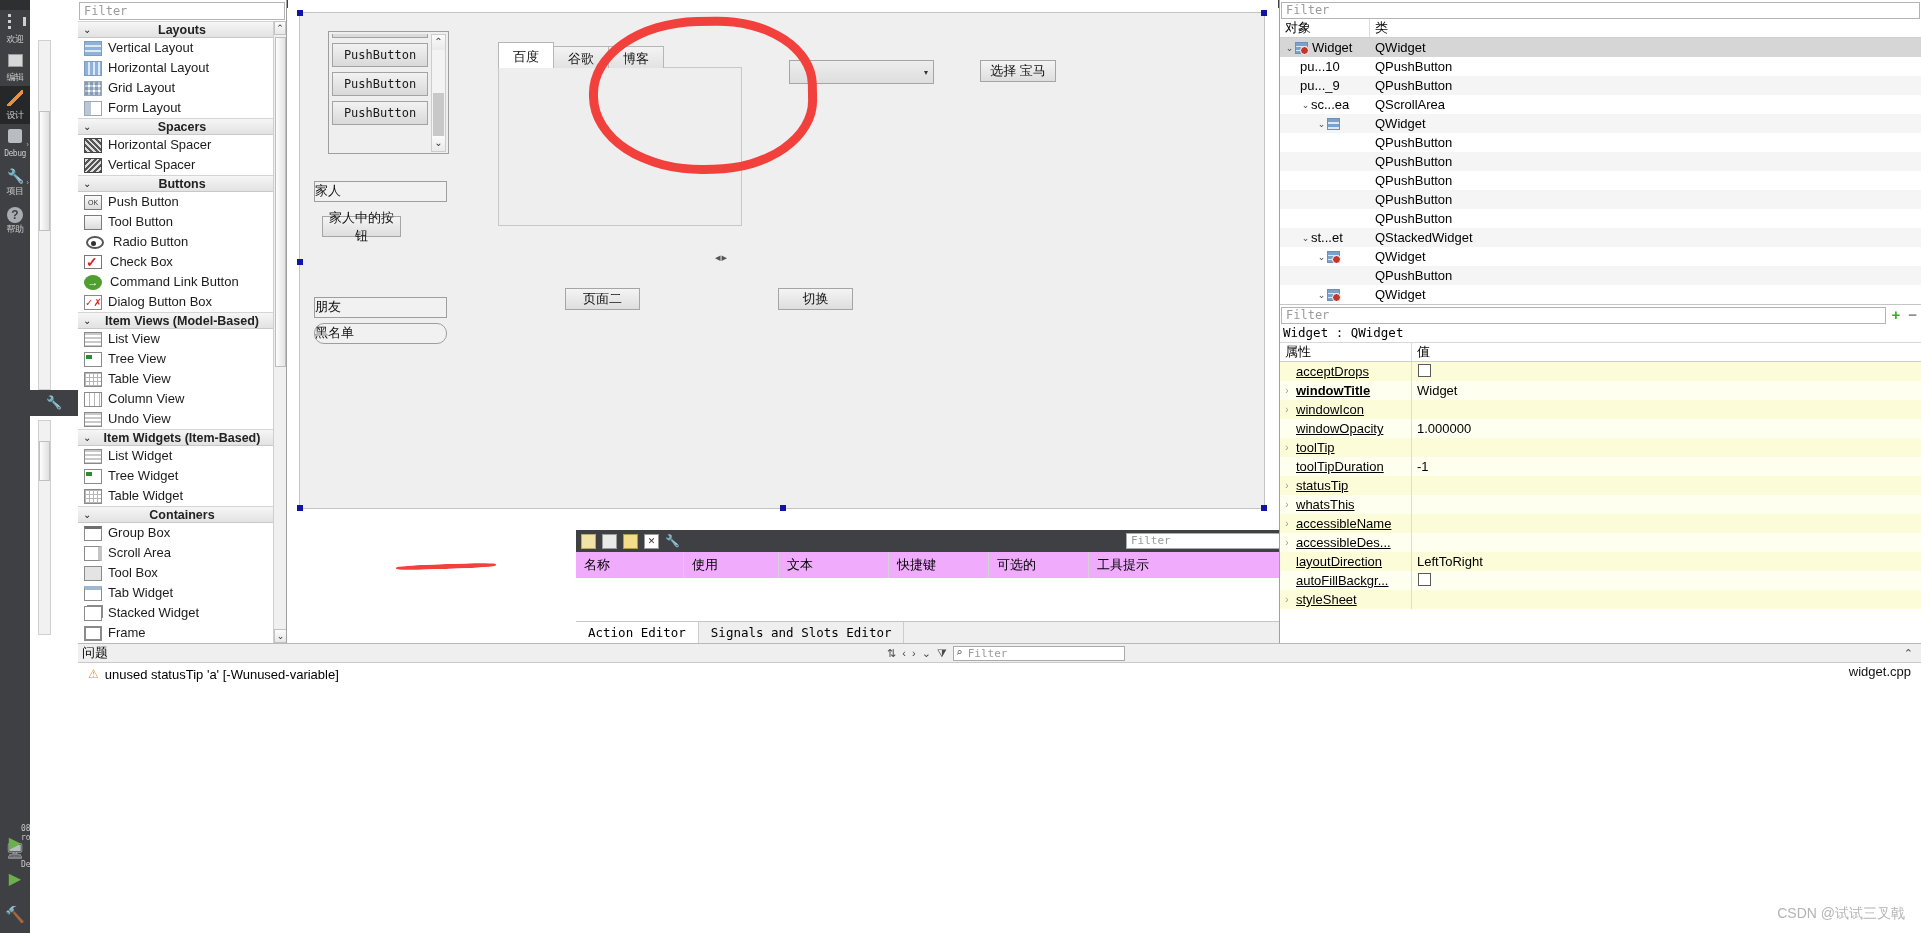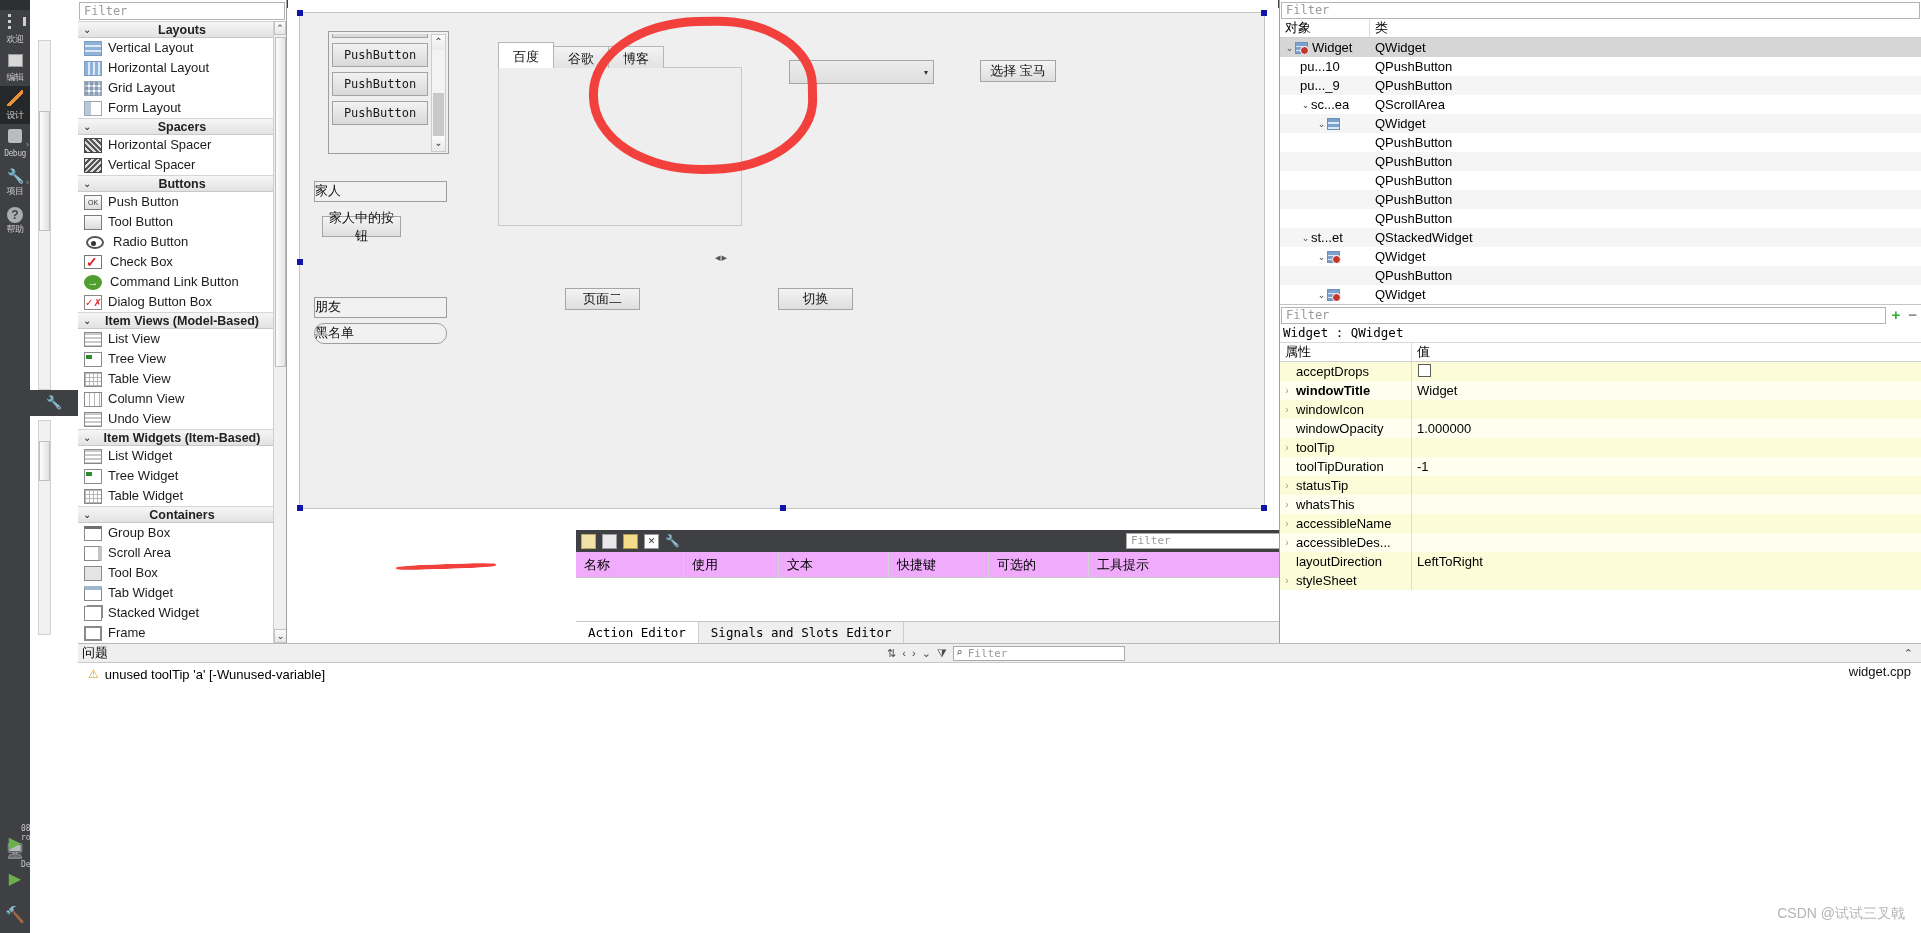--- a/index.html
+++ b/index.html
@@ -278,21 +278,21 @@
   .icn-widget.red::after{content:"";position:absolute;right:-2px;bottom:-2px;width:7px;height:7px;border-radius:50%;background:#c3362b;border:1px solid #fff;}
   .icn-vlay { background: repeating-linear-gradient(to bottom,#7aa2cf 0 3px,#dde8f4 3px 5px); border:1px solid #6d8fb8;}
 
   #pe-title {
     font-family:"DejaVu Sans Mono", monospace; font-size:12.5px; height:19px; line-height:18px;
     padding-left:3px; background:#fff; border-bottom:1px solid #d8d8d8;
   }
   .pe-row { display:flex; height:19px; font-size:13px; align-items:center; background:#fcfcd8; }
   .pe-row.light { background:#fffff0; }
   .pe-prop { width:132px; display:flex; align-items:center; border-right:1px solid #e0e0bb; height:19px;}
-  .pe-prop span.lbl { padding-left:2px; }
+  .pe-prop span.lbl { padding-left:2px;text-decoration:underline; }
   .pe-val { padding-left:5px; flex:1; }
   .pe-chev { width:14px; text-align:center; color:#999; font-size:10px; }
   .pe-check { width:13px;height:13px;border:1px solid #5a5a5a;background:#fff;display:inline-block;margin-left:1px;}
   .pe-bold { font-weight:bold; }
   .plus-btn { color:#2faf2f; font-size:15px; font-weight:bold; padding:0 4px; }
   .minus-btn { color:#8a8a8a; font-size:15px; font-weight:bold; padding:0 4px; }
 
   
   #issues {
     position:absolute; left:78px; top:643px; width:1843px; height:290px;
@@ -776,20 +776,27 @@
           </span>
           <span class="pe-val"><span></span></span>
         </div>
         <div class="pe-row">
           <span class="pe-prop">
             <span class="pe-chev"></span>
             <span class="lbl">layoutDirection</span>
           </span>
           <span class="pe-val"><span>LeftToRight</span></span>
         </div>
+        <div class="pe-row light">
+          <span class="pe-prop">
+            <span class="pe-chev"></span>
+            <span class="lbl">autoFillBackgr...</span>
+          </span>
+          <span class="pe-val"><span class="pe-check"></span></span>
+        </div>
         <div class="pe-row">
           <span class="pe-prop">
             <span class="pe-chev">›</span>
             <span class="lbl">styleSheet</span>
           </span>
           <span class="pe-val"><span></span></span>
         </div>
       </div>
   </div>
 
@@ -801,20 +808,20 @@
       <span class="ib-ico">‹</span>
       <span class="ib-ico">›</span>
       <span class="ib-ico">⌄</span>
       <span class="ib-ico">⧩</span>
       <div id="issues-filter">Filter</div>
       <span class="spacer"></span>
       <span class="ib-ico" style="margin-right:8px;">⌃</span>
     </div>
     <div id="issue-row">
       <span class="warn-ico">⚠</span>
-      <span>unused toolTip 'a' [-Wunused-variable]</span>
+      <span>unused statusTip 'a' [-Wunused-variable]</span>
     </div>
     <div class="rightfile">widget.cpp</div>
 
     <div id="watermark">CSDN @试试三叉戟</div>
   </div>
 
 </div>
 
 </body></html>

